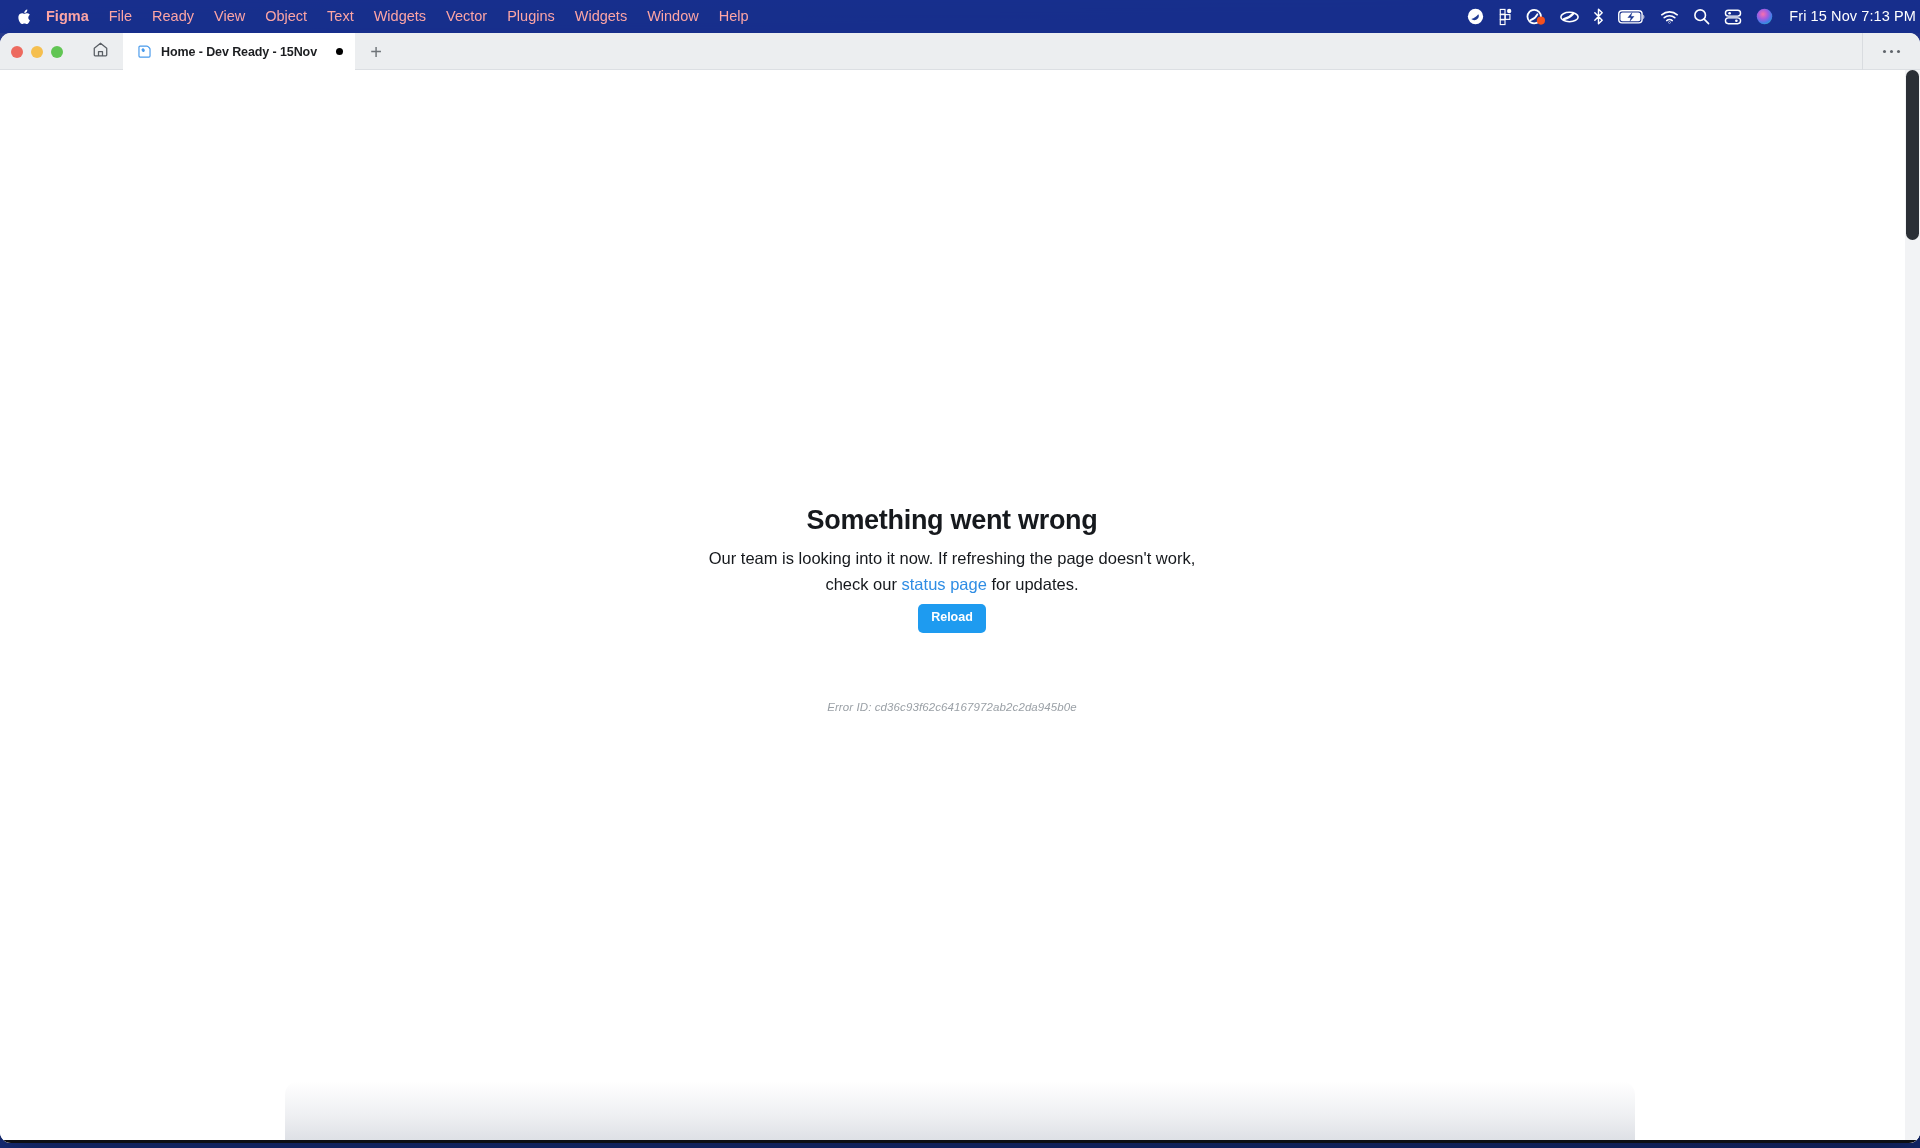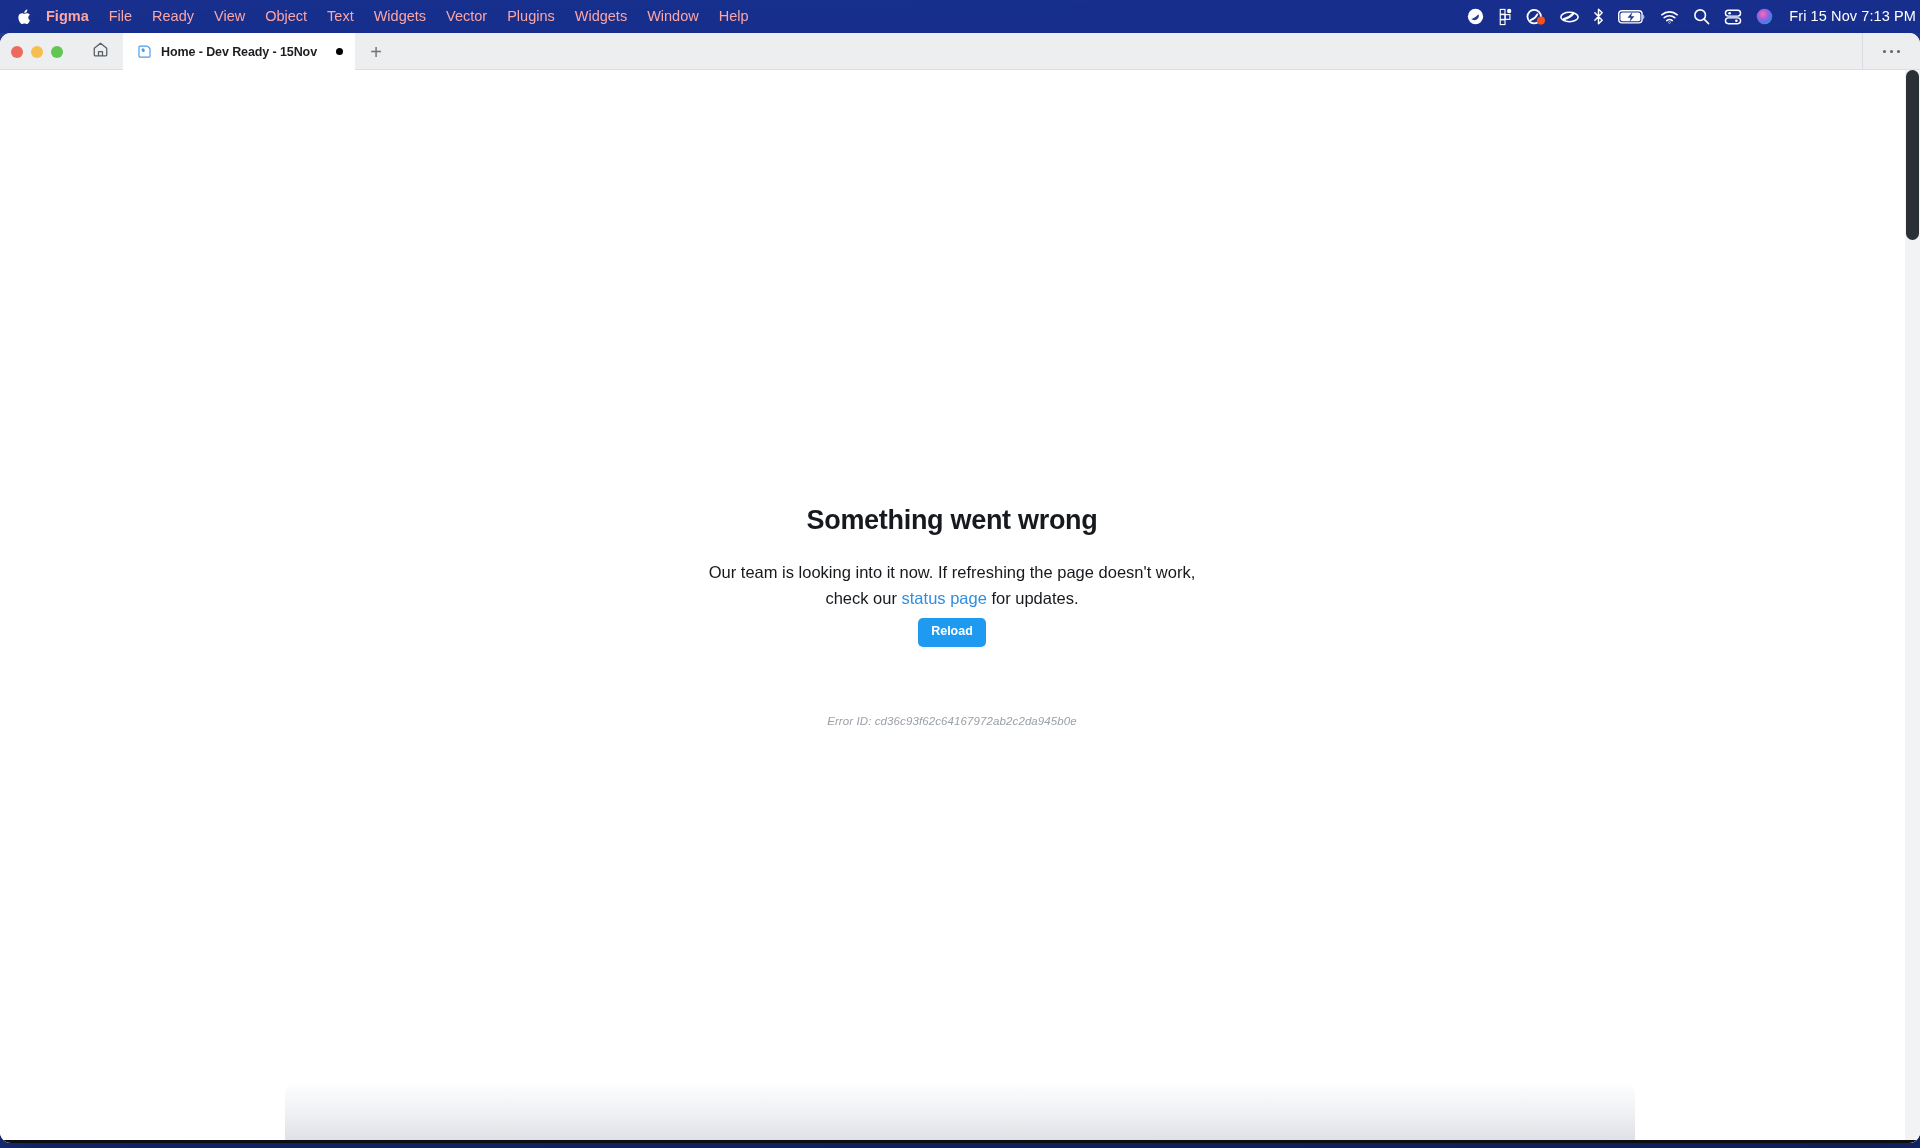--- a/index.html
+++ b/index.html
@@ -211,21 +211,21 @@
     text-align: center;
   }
   #error-title {
     font-size: 27px;
     font-weight: bold;
     color: #16191d;
     letter-spacing: -0.3px;
     line-height: 1.2;
   }
   #error-description {
-    margin-top: 24px;
+    margin-top: 10px;
     font-size: 16.5px;
     color: #16191d;
     line-height: 1.56;
     max-width: 500px;
     margin-left: auto;
     margin-right: auto;
   }
   #status-page-link {
     color: #2f8de4;
     text-decoration: none;

